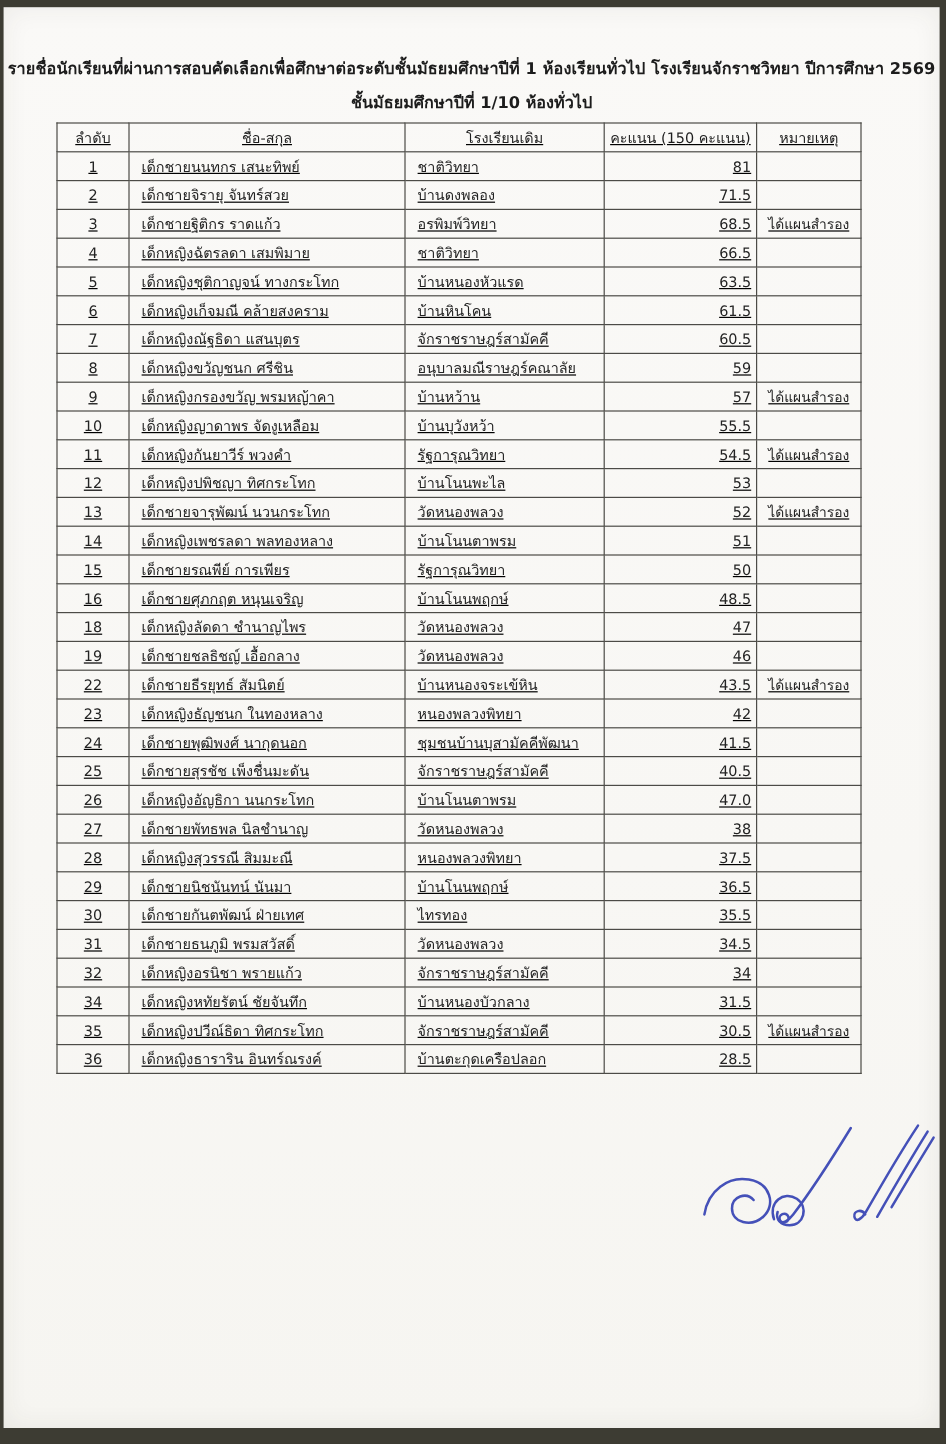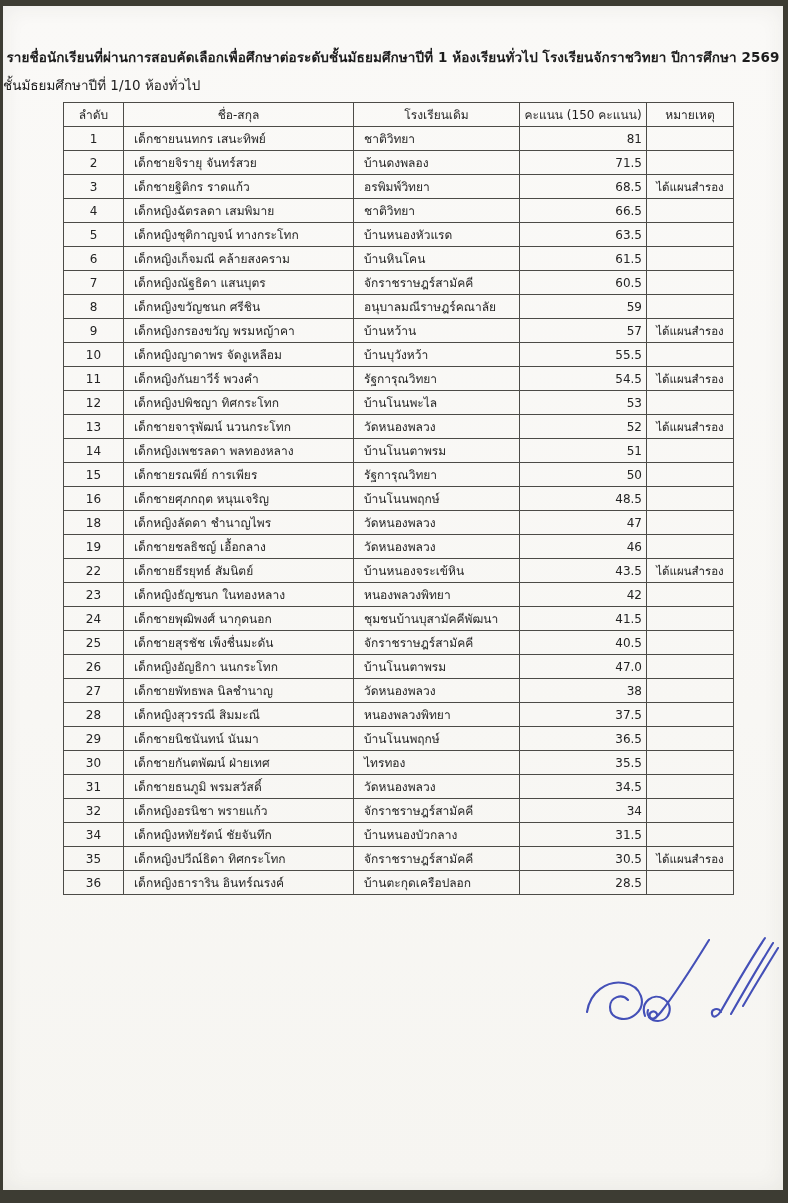--- a/index.html
+++ b/index.html
@@ -18,29 +18,30 @@
   }
   .title {
     position:absolute; top:40px; left:0; right:0;
     text-align:center;
     font-size:13.5px; font-weight:bold; color:#1c1c1c;
     white-space:nowrap;
     letter-spacing:0.1px;
   }
   .subtitle {
     position:absolute; top:68px; left:0; right:0;
-    text-align:left;
-    font-size:13.5px; font-weight:normal; color:#1c1c1c;
+    text-align:center;
+    font-size:13.5px; font-weight:bold; color:#1c1c1c;
     white-space:nowrap;
   }
   table.tbl {
-    position:absolute; left:60px; top:96px;
+    position:absolute; left:44px; top:96px;
     width:670px;
     border-collapse:collapse;
     table-layout:fixed;
+    text-decoration:underline;
   }
   .tbl th, .tbl td {
     border:1px solid #4c4b47;
     height:23px;
     font-size:12px;
     font-weight:normal;
     color:#232323;
     padding:0 4px;
     overflow:hidden;
     white-space:nowrap;

